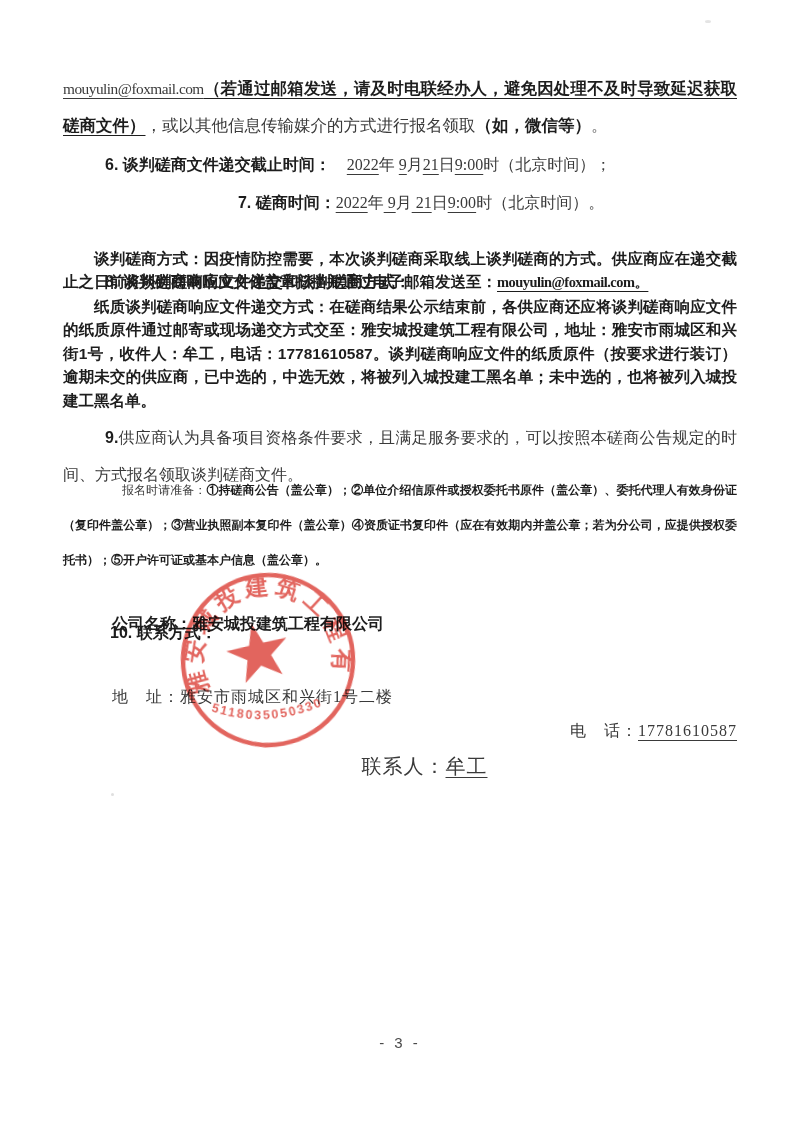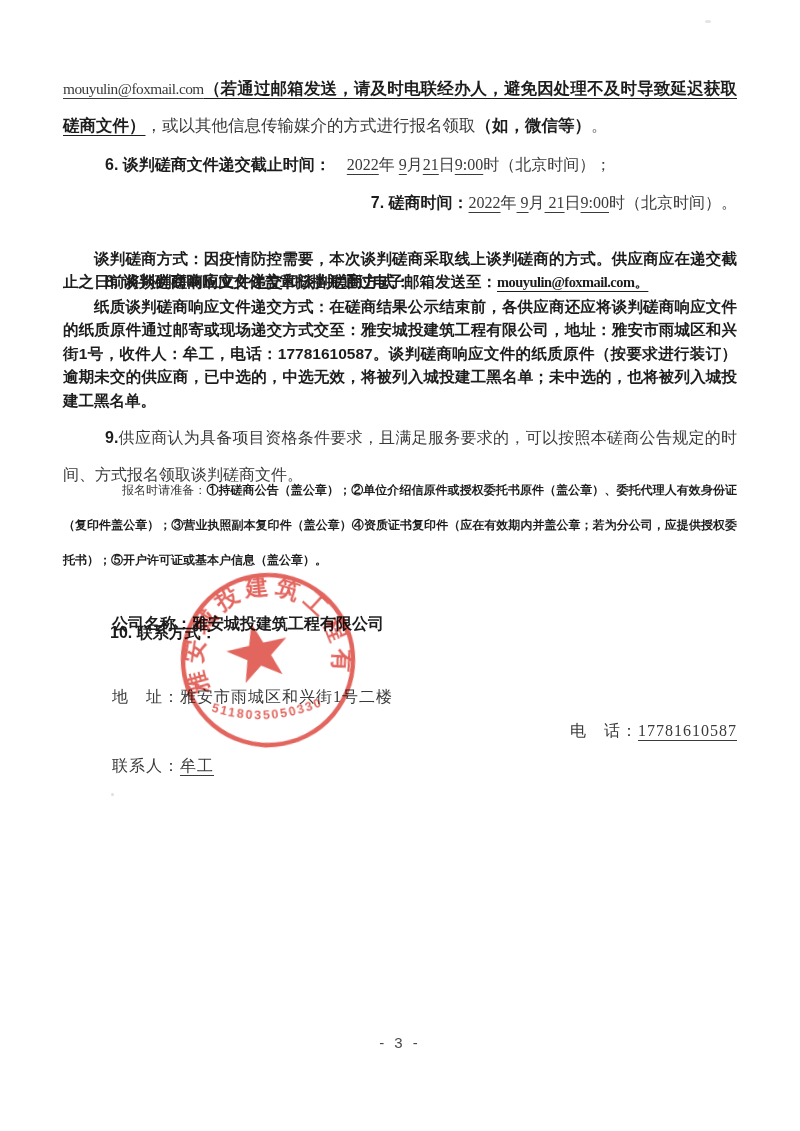--- a/index.html
+++ b/index.html
@@ -11,31 +11,31 @@
   }
   .content{position:absolute;left:63px;top:0;width:674px;height:100%;}
   .para{position:absolute;left:0;right:0;text-align:justify;}
   .para span{white-space:pre-wrap;}
   .b{font-family:"Liberation Sans",sans-serif;font-weight:700;color:#1d1d1d;}
   .u{text-decoration:underline;text-underline-offset:4px;text-decoration-thickness:1px;}
   .m{font-family:Liberation Serif, serif;font-size:0.93em;letter-spacing:-0.5px;}
 
   .p-cont   {top:70px;  font-size:16.5px;line-height:36px;}
   .p-item6  {top:153px; font-size:16px; line-height:24px;text-indent:42px;text-align:left;}
-  .p-item7  {top:191px; font-size:16px; line-height:24px;text-indent:42px;text-align:right;}
+  .p-item7  {top:191px; font-size:16px; line-height:24px;text-indent:42px;text-align:center;}
   .p-item8  {top:227px; font-size:16px; line-height:24px;text-indent:42px;text-align:left;margin-top:43px;}
   .p-online {top:247px; font-size:15.5px;line-height:23px;text-indent:2em;}
   .p-paper  {top:295px; font-size:15.5px;line-height:23.4px;text-indent:2em;}
   .p-item9  {top:419px; font-size:16px; line-height:37px;text-indent:42px;}
   .p-signup {top:473px; font-size:12px;line-height:35px;text-indent:59px;}
   .p-item10 {top:621px; font-size:16px; line-height:24px;text-indent:47px;text-align:left;}
   .p-company{top:612px; font-size:16px; line-height:24px;text-indent:49px;text-align:left;}
   .p-address{top:685px; font-size:16px; line-height:24px;text-indent:49px;text-align:left;letter-spacing:1px;}
   .p-phone  {top:719px; font-size:16px; line-height:24px;text-indent:49px;text-align:right;letter-spacing:1px;}
-  .p-contact{top:754px; font-size:16px; line-height:24px;text-indent:49px;text-align:left;letter-spacing:1px;}
+  .p-contact{top:754px; font-size:20px; line-height:24px;text-indent:49px;text-align:center;letter-spacing:1px;}
 
   .page-number{
     position:absolute;left:0;width:800px;top:1034px;text-align:center;
     font-family:"Liberation Sans",sans-serif;font-size:15px;color:#4a4a4a;letter-spacing:3px;
   }
 
   .stamp{
     position:absolute;left:173px;top:565px;width:190px;height:190px;
     opacity:0.85;mix-blend-mode:multiply;transform:rotate(-5deg);
     filter:blur(0.3px);

